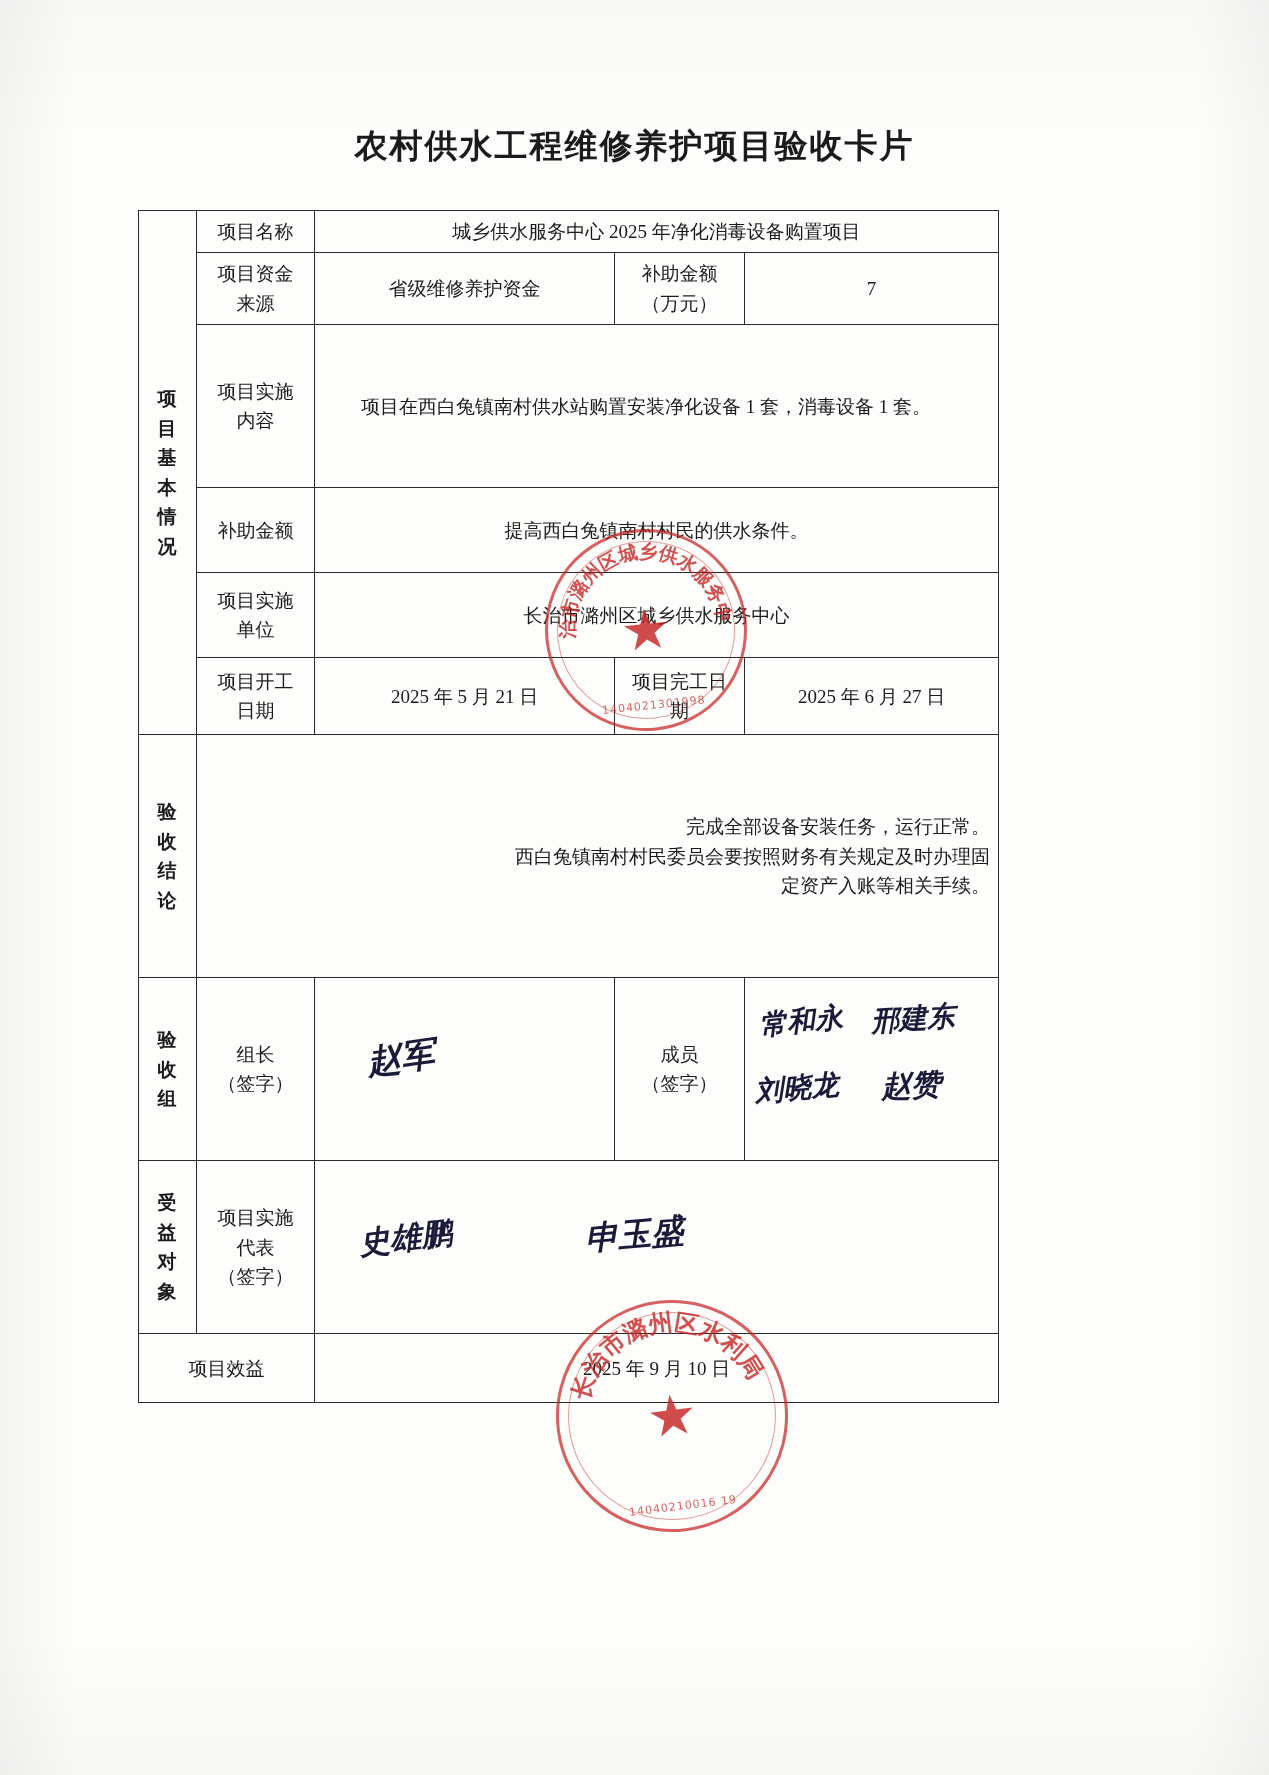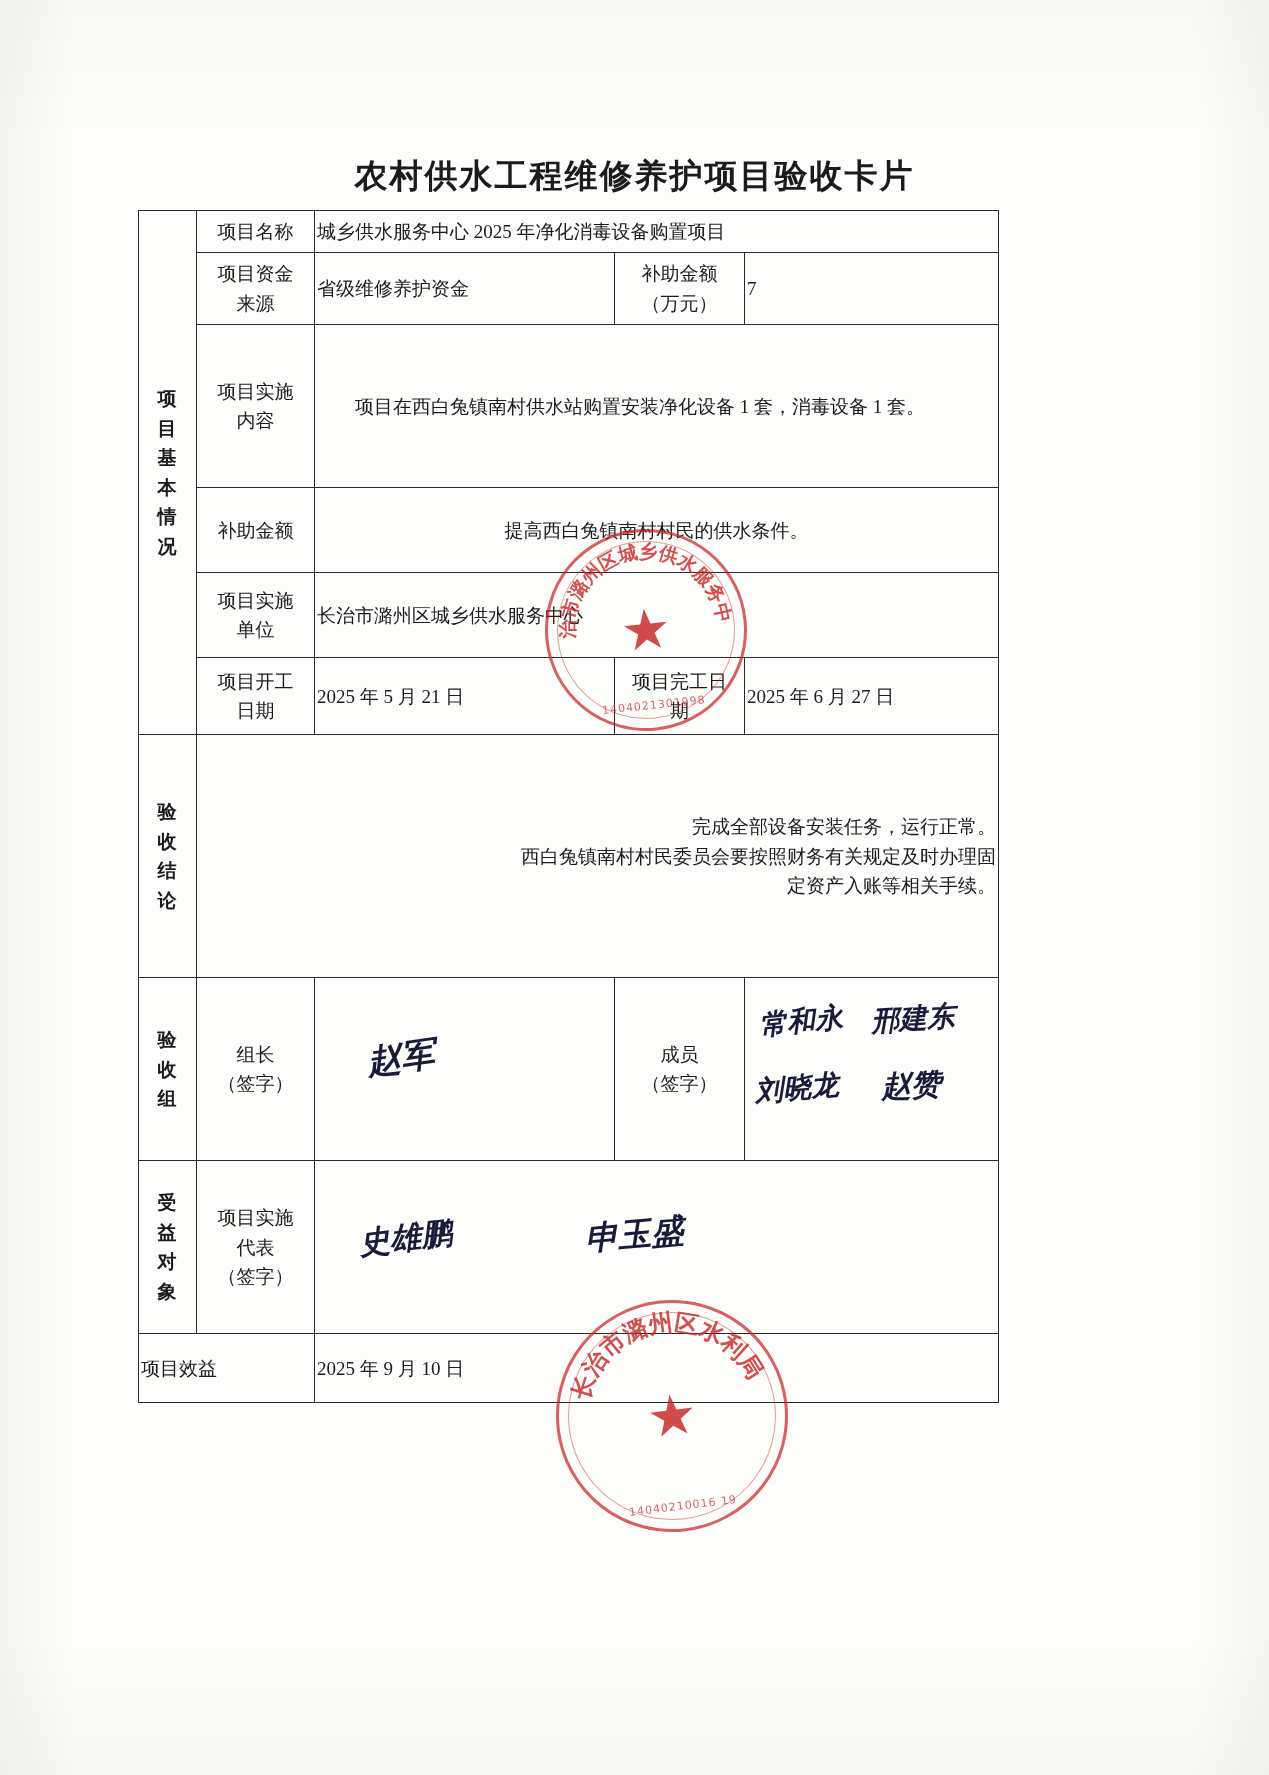--- a/index.html
+++ b/index.html
@@ -26,21 +26,21 @@
     position: absolute;
     inset: 0;
     background:
       linear-gradient(90deg, rgba(0,0,0,0.035) 0%, rgba(0,0,0,0) 6%, rgba(0,0,0,0) 94%, rgba(0,0,0,0.03) 100%),
       linear-gradient(180deg, rgba(0,0,0,0.02) 0%, rgba(0,0,0,0) 8%, rgba(0,0,0,0) 92%, rgba(0,0,0,0.025) 100%);
     pointer-events: none;
   }
 
   .doc-title {
     position: absolute;
-    top: 154px;
+    top: 124px;
     left: 0;
     width: 100%;
     text-align: center;
     font-size: 33px;
     font-weight: bold;
     letter-spacing: 2px;
     font-family: "DejaVu Serif", "Liberation Serif", serif;
   }
 
   table.form {
@@ -48,30 +48,31 @@
     top: 210px;
     left: 138px;
     width: 860px;
     border-collapse: collapse;
     table-layout: fixed;
   }
   table.form td {
     border: 1.6px solid #2a2a2a;
     font-size: 19px;
     line-height: 1.55;
-    padding: 6px 2px;
+    padding: 6px 8px;
     vertical-align: middle;
     background: transparent;
     margin-left: 45px;
   }
   .c-label {
     text-align: center;
     white-space: pre-line;
   }
   .c-value {
+    text-align: center;
   }
   .c-value-left {
     text-align: center;
     padding-left: 16px;
   }
   .vert {
     text-align: center;
     font-size: 23px;
     font-weight: bold;
     letter-spacing: 1px;

